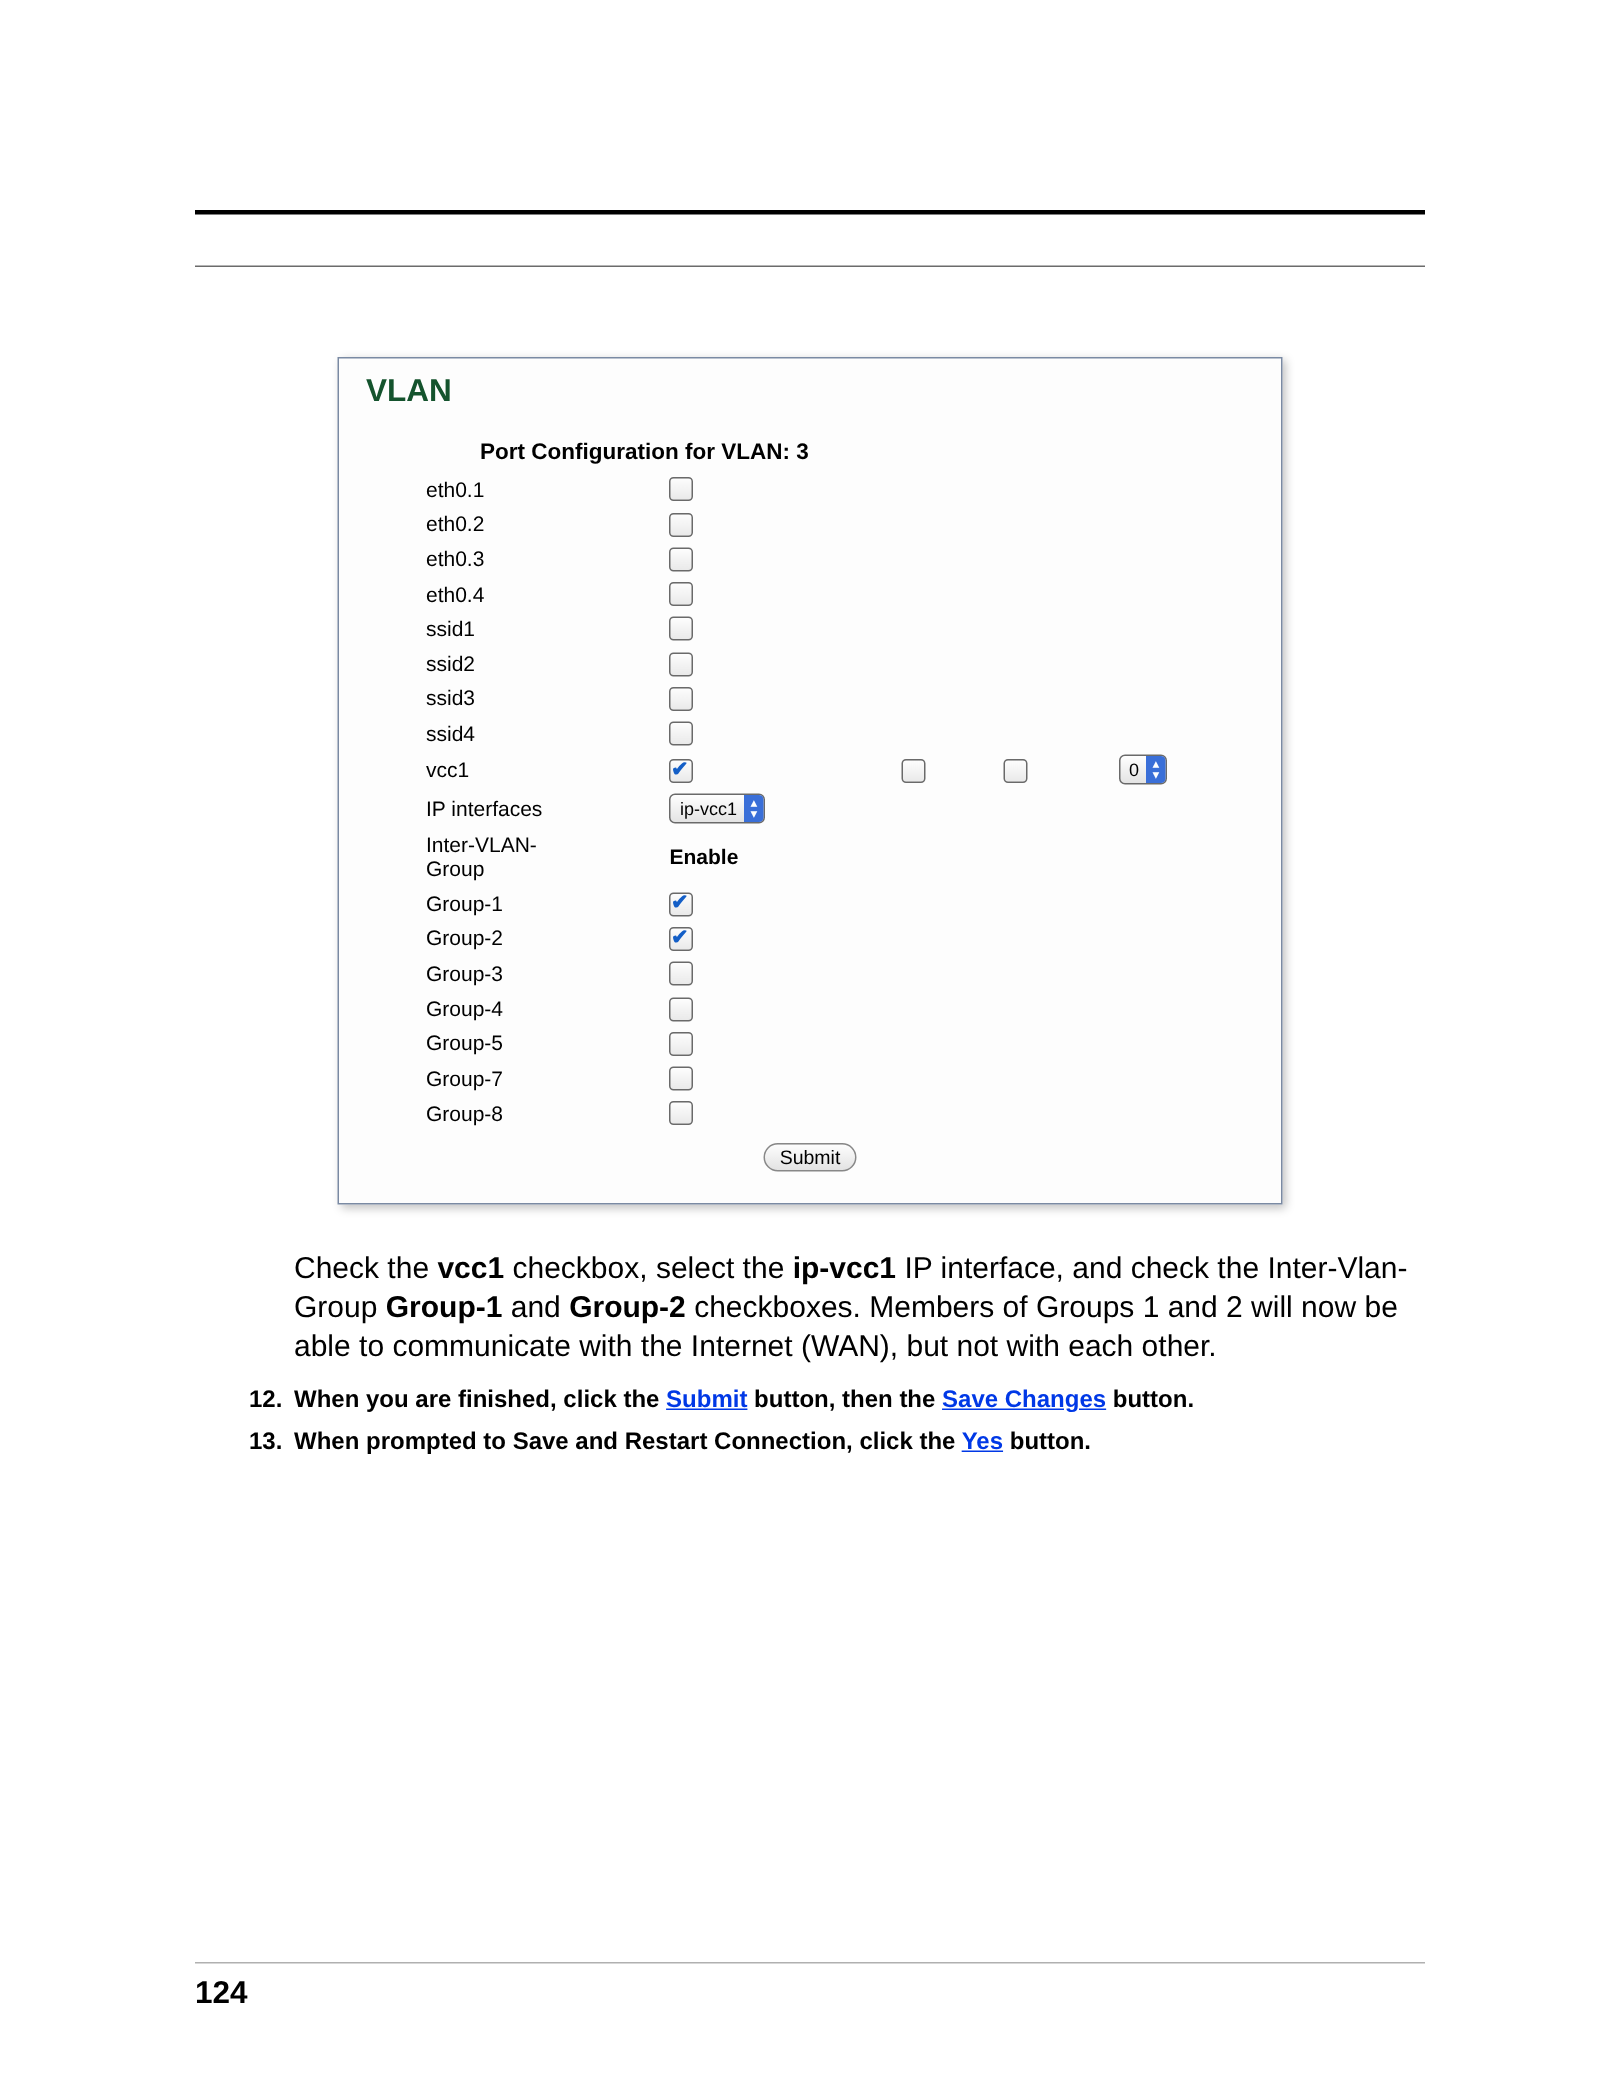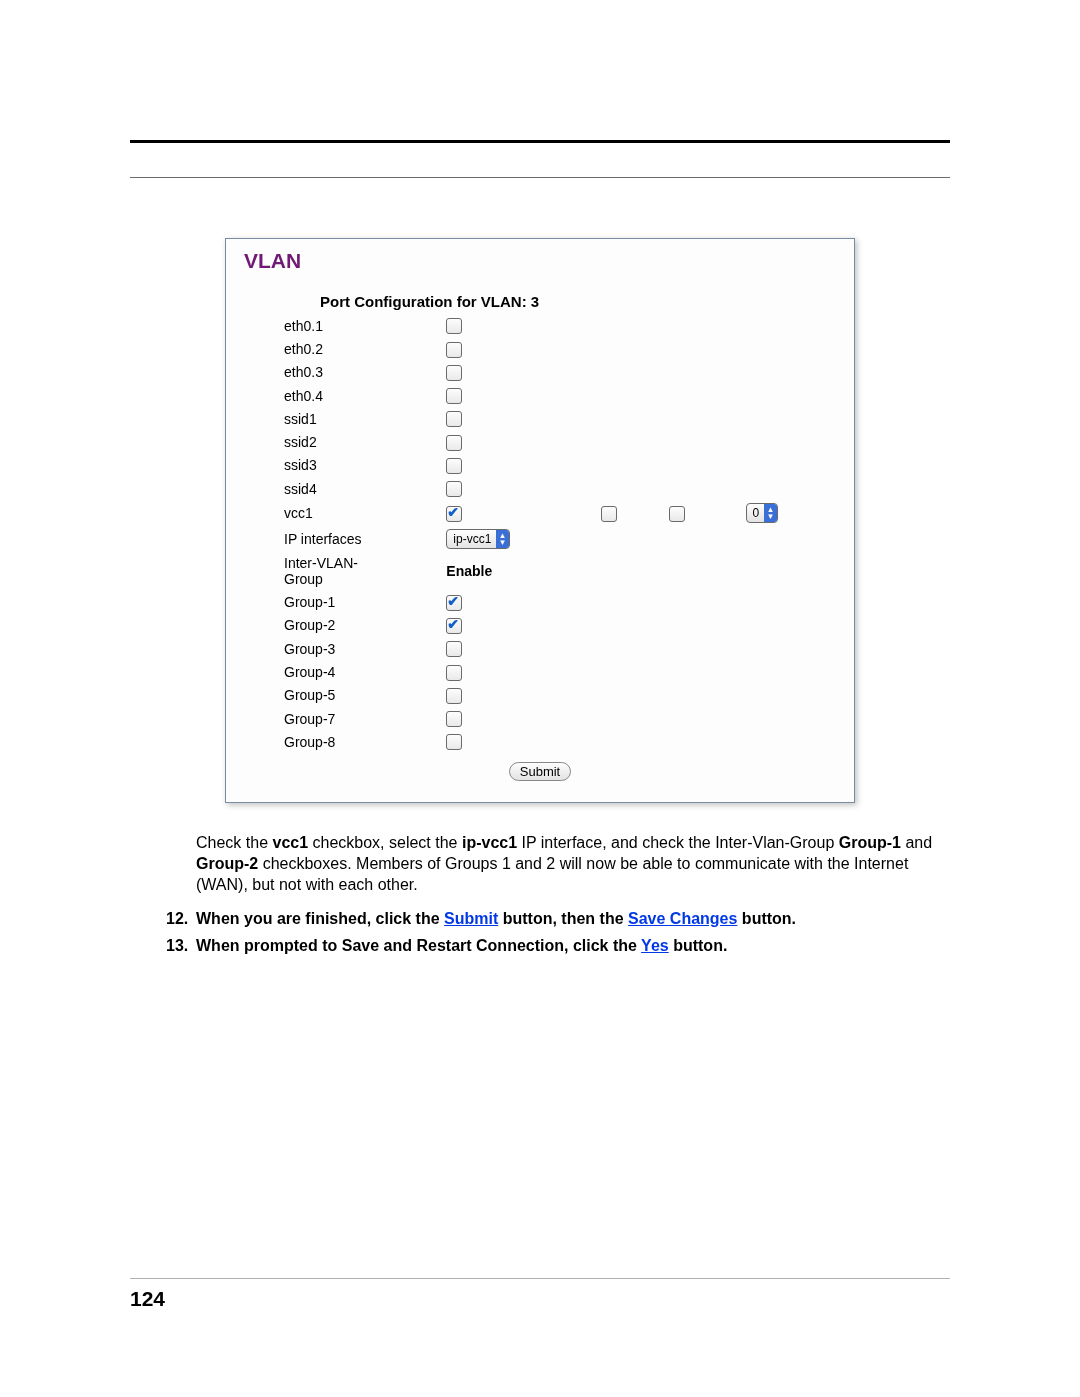--- a/index.html
+++ b/index.html
@@ -28,21 +28,21 @@
     width: 630px;
     margin: 60px auto 30px auto;
     border: 1px solid #7a8aa3;
     background: #fdfdfd;
     box-shadow: 2px 2px 6px rgba(0,0,0,0.25);
     padding: 6px 18px 18px 18px;
     box-sizing: border-box;
     color: #000;
   }
   .vlan-title {
-    color: #701a75;
+    color: #14532d;
     font-family: Verdana, Geneva, sans-serif;
     font-weight: bold;
     font-size: 21px;
     margin: 4px 0 20px 0;
   }
   .cfg-title {
     font-family: Verdana, Geneva, sans-serif;
     font-weight: bold;
     font-size: 15px;
     text-align: left;
@@ -125,42 +125,42 @@
     border-radius: 10px;
     background: linear-gradient(#fdfdfd,#e3e3e3);
     margin-top: 6px;
   }
   .submit-row { text-align: center; }
   .section-label td {
     font-weight: normal;
     padding-top: 6px;
   }
   .body-text {
-    font-size: 16px;
+    font-size: 20px;
     line-height: 1.3;
     margin: 0 0 12px 66px;
     font-family: "Helvetica Neue", Helvetica, Arial, sans-serif;
   }
   .body-text .bold { font-weight: bold; }
   .step {
     font-size: 16px;
     margin: 0 0 6px 36px;
     font-weight: bold;
     line-height: 1.35;
     display: flex;
   }
   .step .num { width: 30px; flex-shrink:0; }
   .link {
     color: #0038e6;
     text-decoration: underline;
     font-weight: bold;
   }
   .footer {
     position: absolute;
-    bottom: 86px;
+    bottom: 56px;
     left: 130px;
     right: 130px;
   }
   .footer .line { border-top: 1px solid #b0b0b0; margin-bottom: 8px; }
   .page-num {
     font-weight: bold;
     font-size: 21px;
   }
 </style>
 </head>

